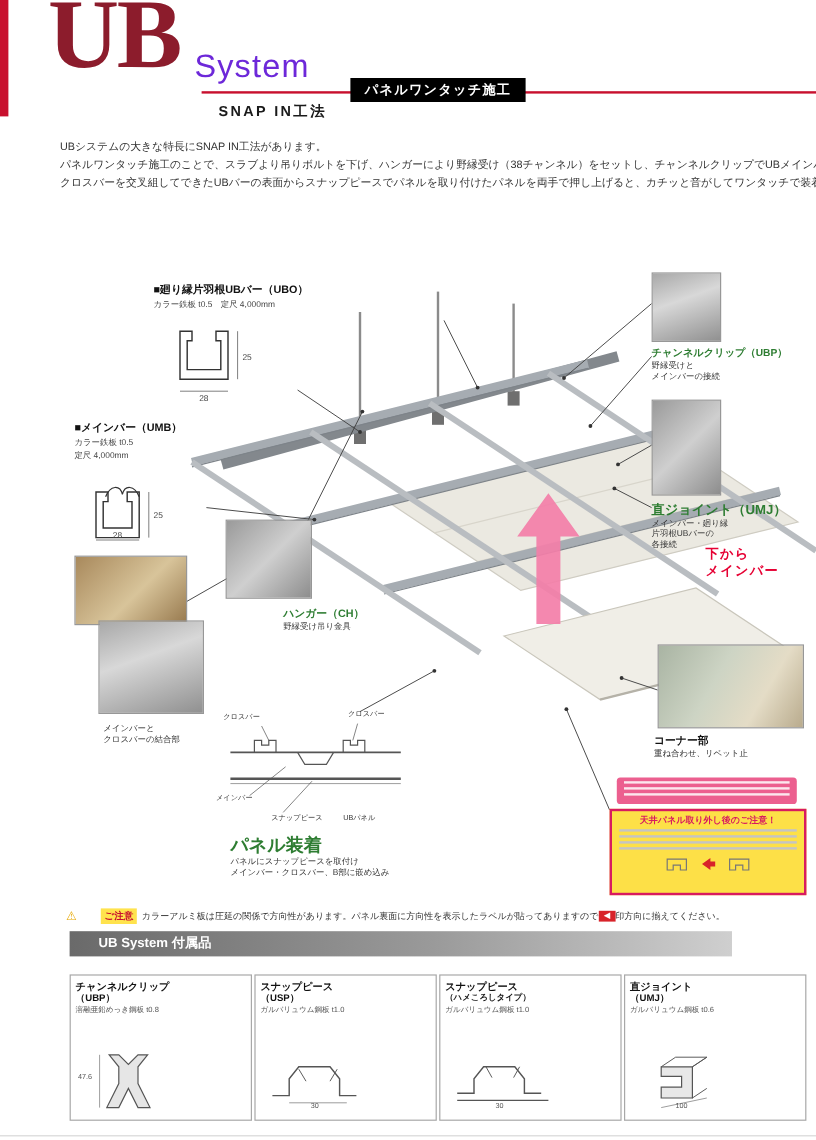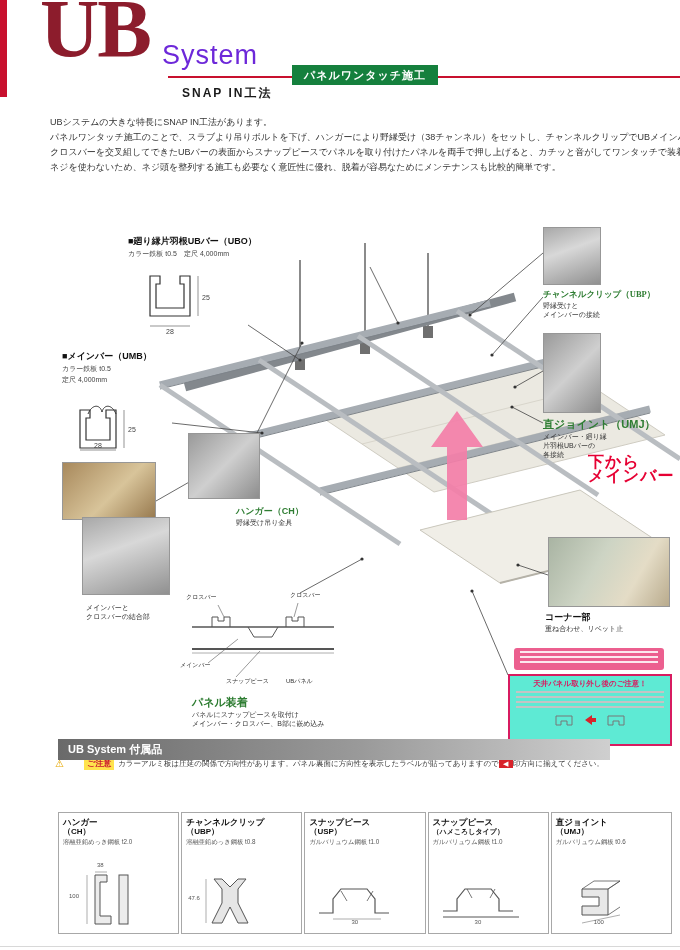--- a/index.html
+++ b/index.html
@@ -6,52 +6,52 @@
   .page{position:relative;width:680px;height:950px;background:#fff;overflow:hidden;
         font-family:"Liberation Sans",sans-serif;color:#222;}
   .abs{position:absolute;}
   
   .redbar{left:0;top:0;width:7px;height:97px;background:#c8102e;}
   .logo{left:40px;top:-12px;font-family:"Liberation Serif",serif;font-weight:bold;
         font-size:82px;color:#8c1c2c;letter-spacing:-2px;line-height:1;}
   .logo-sub{left:162px;top:40px;font-size:27px;color:#6d28d9;letter-spacing:1px;}
   .redline{left:168px;top:76px;width:512px;height:2px;background:#c8102e;}
   .method{left:182px;top:85px;font-size:12px;font-weight:bold;color:#1a1a1a;letter-spacing:2px;}
-  .badge{left:292px;top:65px;width:146px;height:20px;background:#15803d;color:#fff;
+  .badge{left:292px;top:65px;width:146px;height:20px;background:#000000;color:#fff;
          font-size:11px;font-weight:bold;text-align:center;line-height:20px;letter-spacing:1px;}
   
   .intro{left:50px;top:115px;width:622px;font-size:9px;line-height:15px;color:#333;}
   .intro div{white-space:nowrap;}
   
   .diagram{left:0;top:175px;width:680px;height:575px;}
   .callout-title{font-size:9px;font-weight:bold;color:#111;}
   .callout-spec{font-size:7px;color:#444;margin-top:1px;}
   .green-title{font-size:9px;font-weight:bold;color:#2e7d32;}
   .small-desc{font-size:7px;color:#333;line-height:9px;}
   .photo{border:1px solid #979797;box-sizing:border-box;}
   .ph-crossbar{background:linear-gradient(135deg,#8ea0b2 0%,#b6c2cd 45%,#7d8fa1 100%);}
   .ph-gray{background:linear-gradient(135deg,#9a9a9a 0%,#cfcfcf 50%,#8d8d8d 100%);}
   .ph-gray2{background:linear-gradient(160deg,#a8a8a8 0%,#d8d8d8 40%,#909090 100%);}
   .ph-tan{background:linear-gradient(135deg,#a8895c 0%,#d8c49a 55%,#97794e 100%);}
   .ph-corner{background:linear-gradient(120deg,#a9b4a3 0%,#cdd4c4 40%,#e4dcc6 70%,#b9ab8d 100%);}
-  .insert-label{font-size:16px;font-weight:bold;color:#e60033;line-height:14px;letter-spacing:1px;}
+  .insert-label{font-size:11px;font-weight:bold;color:#e60033;line-height:14px;letter-spacing:1px;}
   .warn-tag{background:#ec5f8f;border-radius:3px;}
   .warn-tag .wl{height:2px;background:rgba(255,255,255,.85);margin:3px 6px 0 6px;}
-  .warn-box{background:#5eead4;border:2px solid #d81b60;box-sizing:border-box;padding:3px 4px;}
+  .warn-box{background:#fde047;border:2px solid #d81b60;box-sizing:border-box;padding:3px 4px;}
   .warn-box-title{font-size:7.5px;font-weight:bold;color:#d81b60;text-align:center;line-height:9px;}
   .ph-line{height:2px;background:#c4c4c4;margin:3px 2px 0 2px;}
   
   .notice{left:55px;top:757px;width:615px;font-size:7.5px;color:#333;display:flex;align-items:center;gap:4px;}
   .notice-badge{background:#ffe34d;color:#c8102e;font-weight:bold;font-size:8px;padding:1px 3px;white-space:nowrap;margin-left:16px;}
   .tri{color:#e6a700;font-size:10px;}
   .arrow-chip{display:inline-block;width:14px;height:9px;background:#d8232a;color:#fff;
               font-size:7px;line-height:9px;text-align:center;vertical-align:middle;}
   
-  .sec-header{left:58px;top:739px;width:552px;height:21px;color:#fff;font-size:11px;font-weight:bold;
-              line-height:21px;padding-left:10px;box-sizing:border-box;
+  .sec-header{left:58px;top:776px;width:552px;height:21px;color:#fff;font-size:11px;font-weight:bold;
+              line-height:21px;padding-left:24px;box-sizing:border-box;
               background:linear-gradient(90deg,#6a6a6a 0%,#9a9a9a 55%,#cfcfcf 100%);}
   .acc-row{left:58px;top:812px;width:614px;height:122px;display:flex;gap:2px;}
   .acc-box{flex:1;border:1px solid #a8a8a8;background:#fff;box-sizing:border-box;padding:4px 4px 2px 4px;position:relative;}
   .acc-name{font-size:8.5px;font-weight:bold;line-height:10px;color:#111;}
   .acc-code{font-size:8px;font-weight:bold;line-height:10px;color:#111;}
   .acc-spec{font-size:6.3px;color:#555;line-height:8px;margin-top:1px;}
   .acc-art{position:absolute;left:2px;bottom:2px;width:94px;height:64px;}
   .dim{position:absolute;font-size:6px;color:#555;}
   .hairline{left:0;top:946px;width:680px;height:1px;background:#d8d8d8;}
   .panel-lbl{position:absolute;font-size:6px;color:#333;white-space:nowrap;}
@@ -65,21 +65,20 @@
   <div class="abs logo">UB</div>
   <div class="abs logo-sub">System</div>
   <div class="abs redline"></div>
   <div class="abs method">SNAP IN工法</div>
   <div class="abs badge">パネルワンタッチ施工</div>
 
   <div class="abs intro">
     <div>UBシステムの大きな特長にSNAP IN工法があります。</div>
     <div>パネルワンタッチ施工のことで、スラブより吊りボルトを下げ、ハンガーにより野縁受け（38チャンネル）をセットし、チャンネルクリップでUBメインバーを架設。</div>
     <div>クロスバーを交叉組してできたUBバーの表面からスナップピースでパネルを取り付けたパネルを両手で押し上げると、カチッと音がしてワンタッチで装着できます。</div>
-    <div>ネジを使わないため、ネジ頭を整列する施工も必要なく意匠性に優れ、脱着が容易なためにメンテナンスも比較的簡単です。</div>
   </div>
 
   <div class="abs diagram">
 
     <svg style="position:absolute;left:0;top:0;" width="680" height="575" viewBox="0 0 680 575">
 
       <polygon points="326,245 557,188 665,260 434,317" fill="#ebe9e1" stroke="#cfccc2" stroke-width="1"></polygon>
       <line x1="362" y1="269" x2="593" y2="212" stroke="#d8d5cb" stroke-width="1"></line>
       <line x1="398" y1="293" x2="629" y2="236" stroke="#d8d5cb" stroke-width="1"></line>
 
@@ -168,21 +167,21 @@
     </div>
 
     <div class="abs photo ph-gray" style="left:188px;top:258px;width:72px;height:66px;"></div>
     <div class="abs" style="left:190px;top:330px;margin-left:46px;">
       <div class="green-title">ハンガー（CH）</div>
       <div class="small-desc">野縁受け吊り金具</div>
     </div>
 
     <div class="abs photo ph-gray2" style="left:543px;top:52px;width:58px;height:58px;"></div>
     <div class="abs" style="left:543px;top:114px;width:135px;">
-      <div class="green-title" style="font-size:8.5px;font-family:Liberation Serif, serif;">チャンネルクリップ（UBP）</div>
+      <div class="green-title" style="font-size:8.5px;">チャンネルクリップ（UBP）</div>
       <div class="small-desc">野縁受けと</div>
       <div class="small-desc">メインバーの接続</div>
     </div>
     <div class="abs photo ph-gray" style="left:543px;top:158px;width:58px;height:80px;"></div>
     <div class="abs" style="left:543px;top:242px;width:135px;">
       <div class="green-title" style="font-size:11px;">直ジョイント（UMJ）</div>
       <div class="small-desc">メインバー・廻り縁</div>
       <div class="small-desc">片羽根UBバーの</div>
       <div class="small-desc">各接続</div>
     </div>
@@ -217,21 +216,21 @@
         <line x1="30" y1="70" x2="60" y2="46" stroke="#555" stroke-width="0.6"></line>
         <line x1="58" y1="84" x2="82" y2="58" stroke="#555" stroke-width="0.6"></line>
       </svg>
       <span class="panel-lbl" style="left:8px;top:0px;">クロスバー</span>
       <span class="panel-lbl" style="left:112px;top:-2px;">クロスバー</span>
       <span class="panel-lbl" style="left:2px;top:68px;">メインバー</span>
       <span class="panel-lbl" style="left:48px;top:84px;">スナップピース</span>
       <span class="panel-lbl" style="left:108px;top:84px;">UBパネル</span>
     </div>
     <div class="abs" style="left:192px;top:520px;">
-      <div class="green-title" style="font-size:11px;">パネル装着</div>
+      <div class="green-title" style="font-size:15px;">パネル装着</div>
       <div class="small-desc">パネルにスナップピースを取付け</div>
       <div class="small-desc">メインバー・クロスバー、B部に嵌め込み</div>
     </div>
 
     <div class="abs warn-tag" style="left:514px;top:473px;width:150px;height:22px;">
       <div class="wl"></div>
       <div class="wl"></div>
       <div class="wl"></div>
     </div>
     <div class="abs warn-box" style="left:508px;top:499px;width:164px;height:72px;">
@@ -257,35 +256,20 @@
   <div class="abs notice">
     <span class="tri">⚠</span>
     <span class="notice-badge">ご注意</span>
     <span><span>カラーアルミ板は圧延の関係で方向性があります。パネル裏面に方向性を表示したラベルが貼ってありますので</span><span class="arrow-chip">◀</span><span>印方向に揃えてください。</span></span>
   </div>
 
   <div class="abs sec-header">UB System 付属品</div>
 
   <div class="abs acc-row">
 
-    <div class="acc-box">
-      <div class="acc-name">ハンガー</div>
-      <div class="acc-code">（CH）</div>
-      <div class="acc-spec">溶融亜鉛めっき鋼板 t2.0</div>
-      <div class="acc-art">
-        <svg width="94" height="64">
-          <path d="M34,8 h12 v7 h-7 v34 h11 v8 h-16 z" fill="#ececec" stroke="#555" stroke-width="1"></path>
-          <rect x="58" y="8" width="9" height="49" fill="#ececec" stroke="#555" stroke-width="1"></rect>
-          <line x1="34" y1="5" x2="46" y2="5" stroke="#777" stroke-width="0.6"></line>
-          <line x1="26" y1="8" x2="26" y2="57" stroke="#777" stroke-width="0.6"></line>
-        </svg>
-        <span class="dim" style="left:36px;top:-5px;">38</span>
-        <span class="dim" style="left:8px;top:26px;">100</span>
-      </div>
-    </div>
 
     <div class="acc-box">
       <div class="acc-name">チャンネルクリップ</div>
       <div class="acc-code">（UBP）</div>
       <div class="acc-spec">溶融亜鉛めっき鋼板 t0.8</div>
       <div class="acc-art">
         <svg width="94" height="64">
           <path d="M30,12 l8,10 v14 l-10,20 h10 l8,-16 l8,16 h10 l-10,-20 v-14 l8,-10 h-8 l-8,8 l-8,-8 z" fill="#e6e6e6" stroke="#555" stroke-width="1"></path>
           <line x1="22" y1="12" x2="22" y2="56" stroke="#777" stroke-width="0.6"></line>
         </svg>

